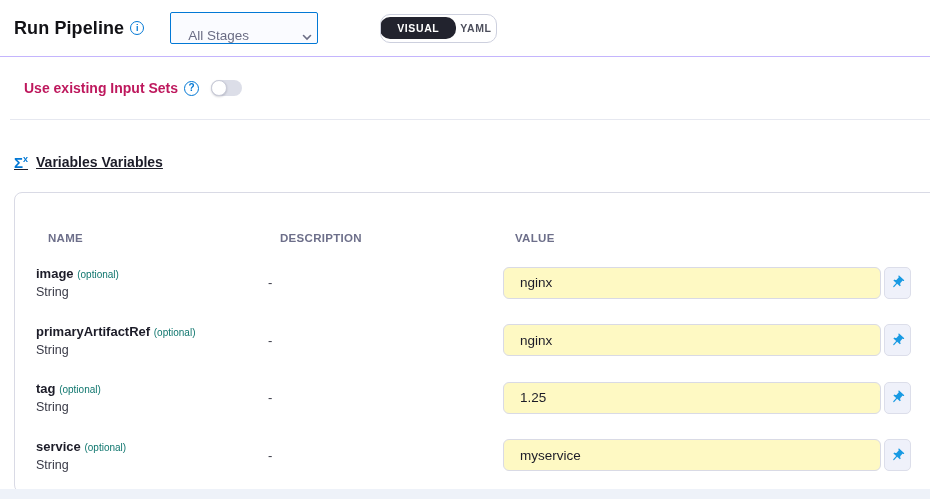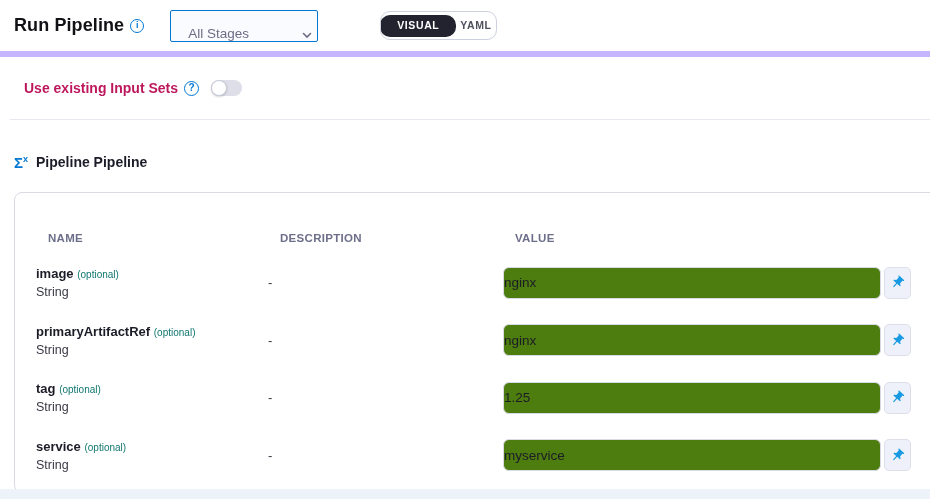--- a/index.html
+++ b/index.html
@@ -10,21 +10,21 @@
     color: #1c1c28;
     position: relative;
   }
 
   
   .header {
     display: flex;
     align-items: center;
     height: 57px;
     padding: 0 14px;
-    border-bottom: 6px solid #c4b5fd;
+    border-bottom: 1px solid #c4b5fd;
   }
   .page-title {
     font-size: 18px;
     font-weight: 700;
     color: #121216;
     letter-spacing: 0.1px;
   }
   .info-icon {
     display: inline-flex;
     align-items: center;
@@ -136,20 +136,21 @@
     border: 1px solid #c9cbd8;
     border-radius: 50%;
     box-shadow: 0 1px 2px rgba(40,41,61,.2);
   }
 
   
   .section-title-row {
     display: flex;
     align-items: center;
     padding: 34px 14px 22px 14px;
+    text-decoration: underline;
   }
   .sigma-icon {
     color: #0278d5;
     font-weight: 700;
     font-size: 15px;
     margin-right: 8px;
     line-height: 1;
   }
   .sigma-icon sup { font-size: 9px; font-weight: 700; }
   .section-title {
@@ -190,25 +191,25 @@
   .var-name { font-weight: 700; color: #1c1c28; }
   .var-optional { font-weight: 400; color: #0f766e; font-size: 10px; }
   .var-type { font-size: 12.5px; color: #383946; margin-top: 2px; }
   .cell-desc { font-size: 13px; color: #383946; }
   .cell-value { display: flex; align-items: center; }
   .value-input {
     flex: 1;
     height: 32px;
     border: 1px solid #d9dae5;
     border-radius: 6px;
-    padding: 0 0;
+    padding: 0 16px;
     font-family: inherit;
     font-size: 13.5px;
     color: #1c1c28;
-    background: #4d7c0f;
+    background: #fef9c3;
     outline: none;
     min-width: 0;
   }
   .pin-btn {
     margin-left: 3px;
     width: 27px;
     height: 32px;
     border: 1px solid #dcdeea;
     border-radius: 5px;
     background: #eff1fa;
@@ -252,21 +253,21 @@
 <div class="inputsets-row">
   <span class="inputsets-label">Use existing Input Sets</span>
   <span class="help-icon">?</span>
   <div class="switch">
     <div class="switch-knob"></div>
   </div>
 </div>
 
 <div class="section-title-row">
   <span class="sigma-icon"><span>Σ</span><sup>x</sup></span>
-  <span class="section-title">Pipeline Pipeline</span>
+  <span class="section-title">Variables Variables</span>
 </div>
 
 <div class="card">
   <div class="thead">
     <div class="th">NAME</div>
     <div class="th">DESCRIPTION</div>
     <div class="th">VALUE</div>
   </div>
 
   <div class="trow">

